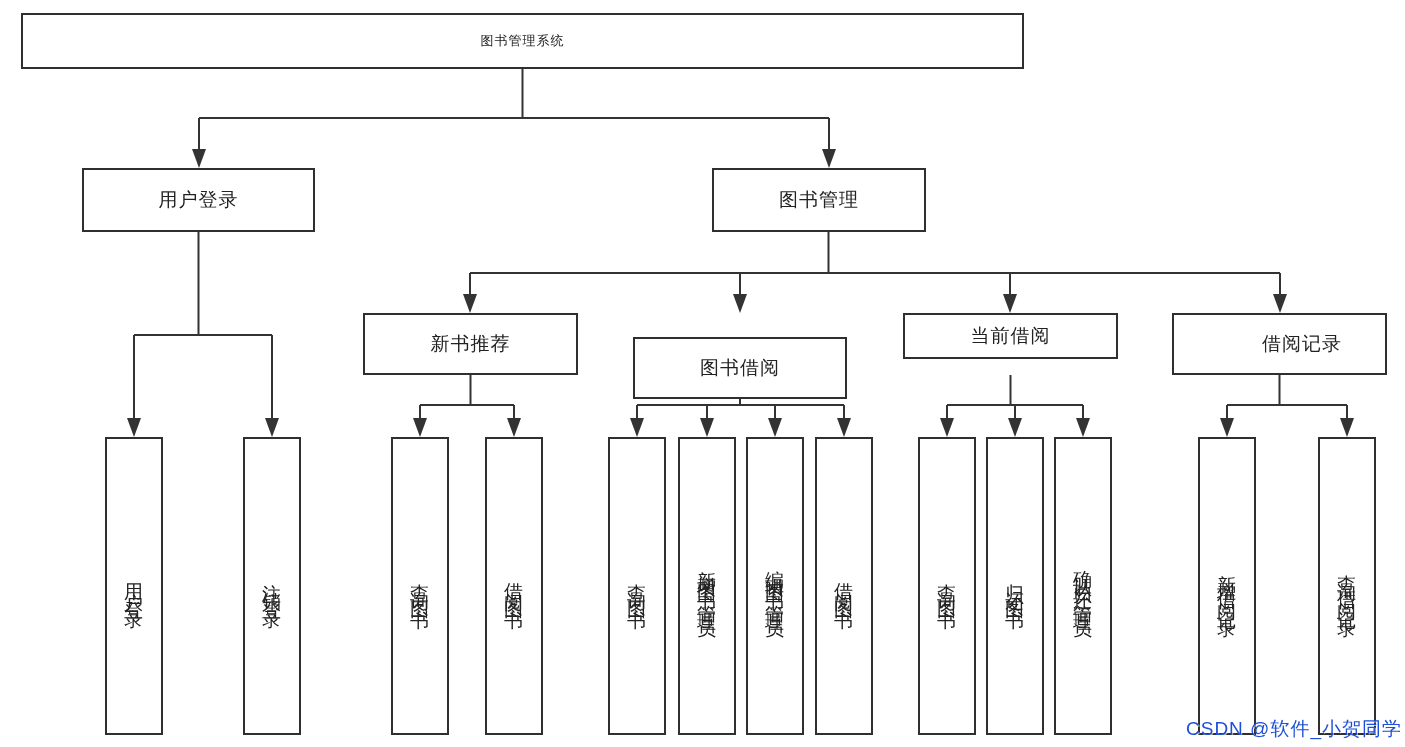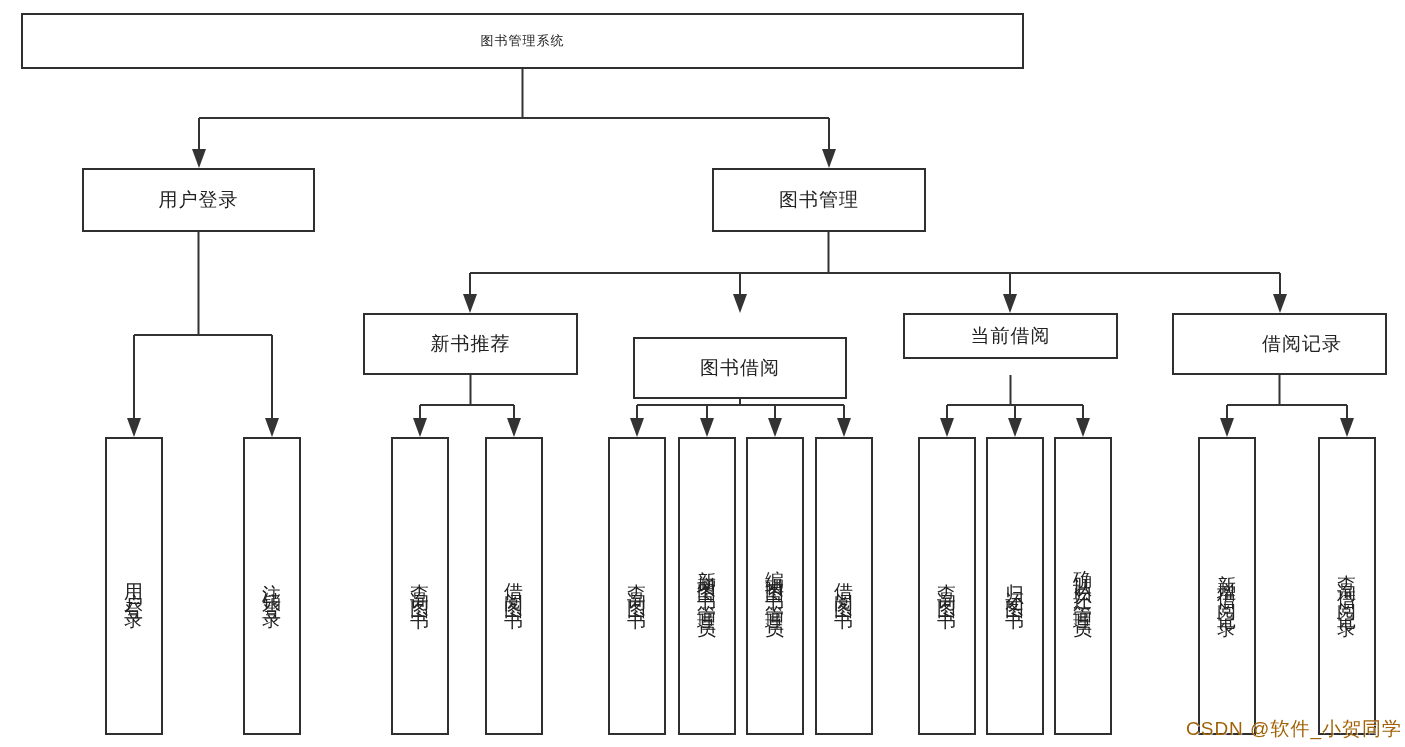--- a/index.html
+++ b/index.html
@@ -42,21 +42,21 @@
     font-size: 19px;
     letter-spacing: 9px;
     line-height: 1;
   }
   .vbox.long { letter-spacing: 7px; }
   #watermark {
     position: absolute;
     left: 1186px;
     top: 716px;
     font-size: 19px;
-    color: #a16207;
+    color: #1d4ed8;
     letter-spacing: 1px;
     z-index: 6;
     white-space: nowrap;
     text-shadow: 1px 1px 0 rgba(255,255,255,0.6);
   }
 </style>
 </head>
 <body>
 
 <div id="canvas">

